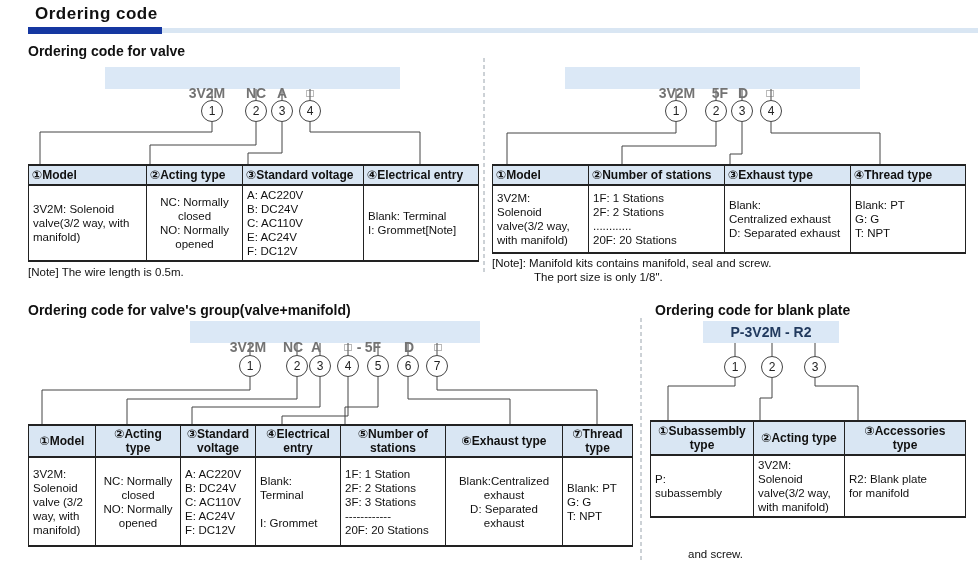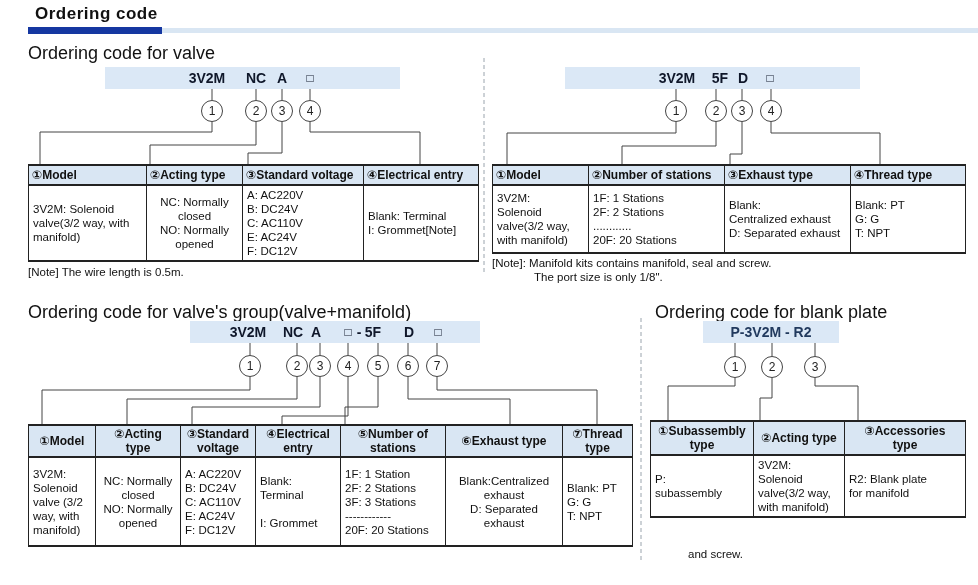--- a/index.html
+++ b/index.html
@@ -4,24 +4,24 @@
 <style>
   html,body{margin:0;padding:0;background:#fff;}
   .canvas{
     position:relative;width:978px;height:585px;background:#ffffff;
     font-family:"Liberation Sans","DejaVu Sans",sans-serif;color:#111;overflow:hidden;
   }
   .abs{position:absolute;}
   .page-title{left:35px;top:4px;font-size:17px;font-weight:bold;letter-spacing:.5px;}
   .bar-dark{left:28px;top:27px;width:134px;height:7px;background:#1537a1;}
   .bar-light{left:162px;top:28px;width:816px;height:5px;background:#d9e6f3;}
-  .sec-heading{font-size:18px;font-weight:normal;}
+  .sec-heading{font-size:14px;font-weight:bold;}
   .code-box{background:#dbe8f6;height:22px;}
-  .code-part{position:absolute;top:0;height:22px;line-height:22px;font-size:14px;font-weight:bold;
-    color:#0f172a;transform:translateX(-50%);white-space:nowrap;}
+  .code-part{position:absolute;top:15px;height:22px;line-height:22px;font-size:14px;font-weight:bold;
+    color:#737373;transform:translateX(-50%);white-space:nowrap;}
   .code-part.sq{font-size:12px;}
   .code-center{display:flex;align-items:center;justify-content:center;font-size:14px;
     font-weight:bold;color:#223a5e;}
   .circle{width:22px;height:22px;border:1px solid #444;border-radius:50%;background:#fff;
     box-sizing:border-box;text-align:center;line-height:20px;font-size:12px;color:#222;}
   svg.connectors{position:absolute;left:0;top:0;pointer-events:none;}
   table.tbl{border-collapse:collapse;table-layout:fixed;background:#fff;}
   table.tbl th{background:#d9e6f3;font-weight:bold;font-size:12px;padding:1px 3px;
     border-left:1px solid #222;border-right:1px solid #222;
     border-top:2px solid #222;border-bottom:2px solid #222;white-space:pre-line;line-height:14px;}

